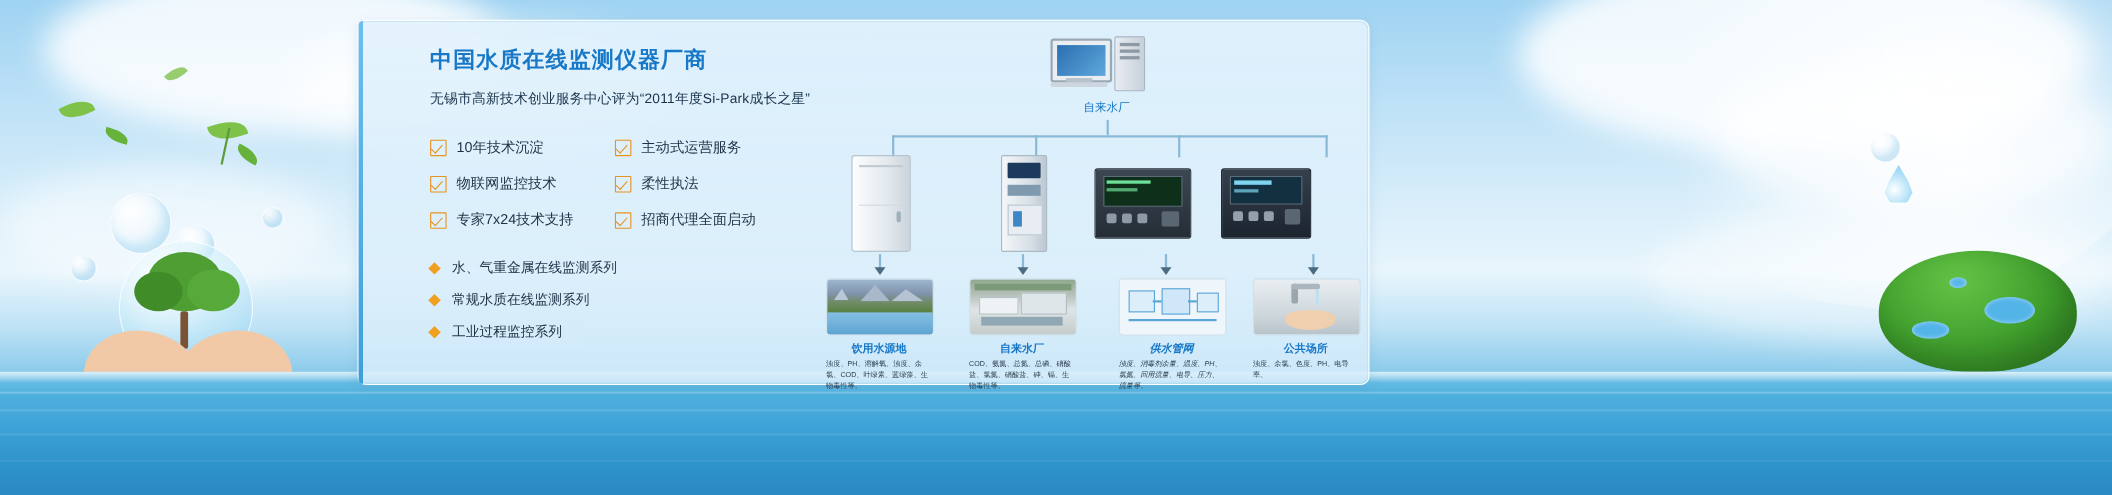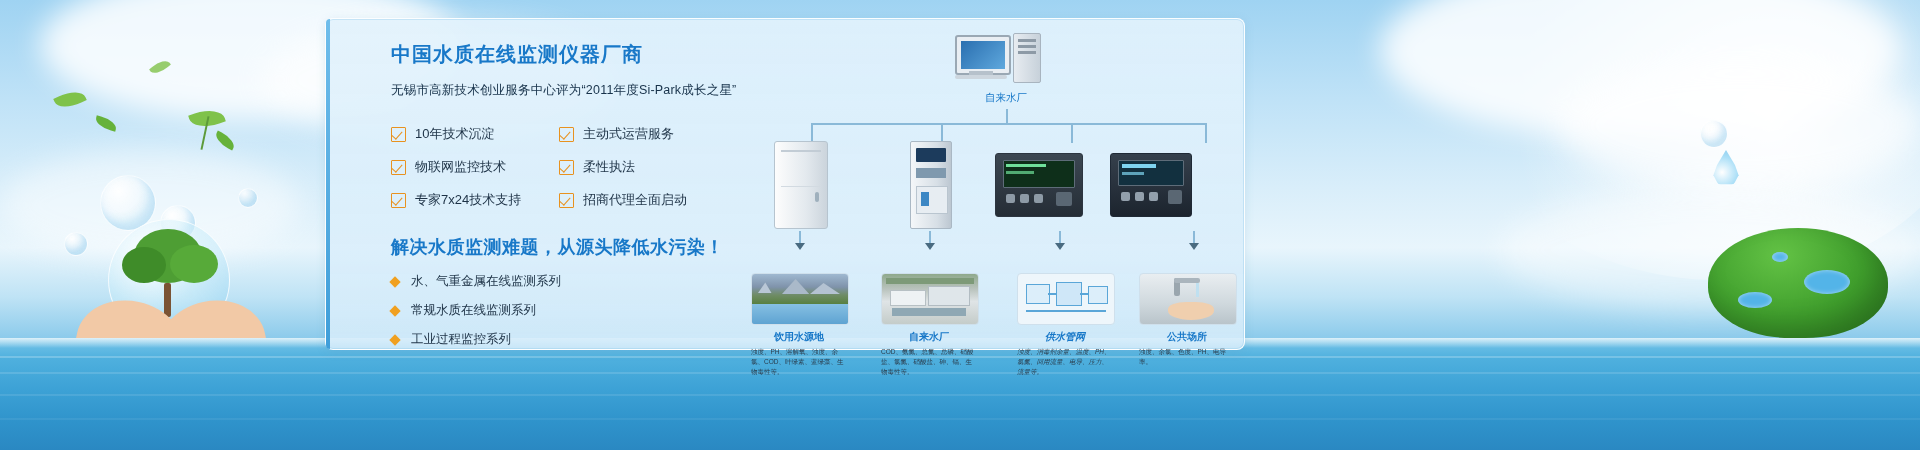--- a/index.html
+++ b/index.html
@@ -80,21 +80,21 @@
   .tower b:nth-child(2){top:11px;}
   .tower b:nth-child(3){top:17px;}
 
   .connector{position:absolute;left:12px;top:78px;width:426px;height:34px;}
   .cline{position:absolute;background:#8ab9d8;}
 
   .devices{position:absolute;left:0;top:110px;width:450px;height:100px;}
   .dev{position:absolute;width:96px;text-align:center;}
 
   .photos{position:absolute;left:0;top:222px;width:450px;}
-  .card{position:absolute;width:96px;margin-top:20px;}
+  .card{position:absolute;width:96px;}
   .pic{width:96px;height:50px;border-radius:4px;border:1px solid #cfe0ec;overflow:hidden;position:relative;}
   .cap{color:#1878c8;font-size:10px;text-align:center;margin-top:5px;font-weight:bold;}
   .desc{color:#2a3c4c;font-size:6.5px;line-height:1.5;margin-top:3px;}
 
   
   .hands{position:absolute;left:70px;top:205px;width:215px;height:190px;}
   .palm{position:absolute;background:#f2c9a6;border-radius:50% 50% 42% 42%;}
   .globe{position:absolute;left:38px;top:14px;width:120px;height:120px;border-radius:50%;
     background:radial-gradient(circle at 35% 30%,rgba(255,255,255,.92),rgba(205,238,250,.55) 45%,rgba(150,215,245,.35) 75%,rgba(255,255,255,.15));
     border:1px solid rgba(255,255,255,.8);}
@@ -197,21 +197,20 @@
         <div class="chk">
             <span class="cbox"></span>
             <span>专家7x24技术支持</span>
           </div>
         <div class="chk">
             <span class="cbox"></span>
             <span>招商代理全面启动</span>
           </div>
       </div>
 
-      <div class="h2">解决水质监测难题，从源头降低水污染！</div>
 
       <ul class="blist">
         <li>
             <span class="dia"></span>
             <span>水、气重金属在线监测系列</span>
           </li>
         <li>
             <span class="dia"></span>
             <span>常规水质在线监测系列</span>
           </li>

